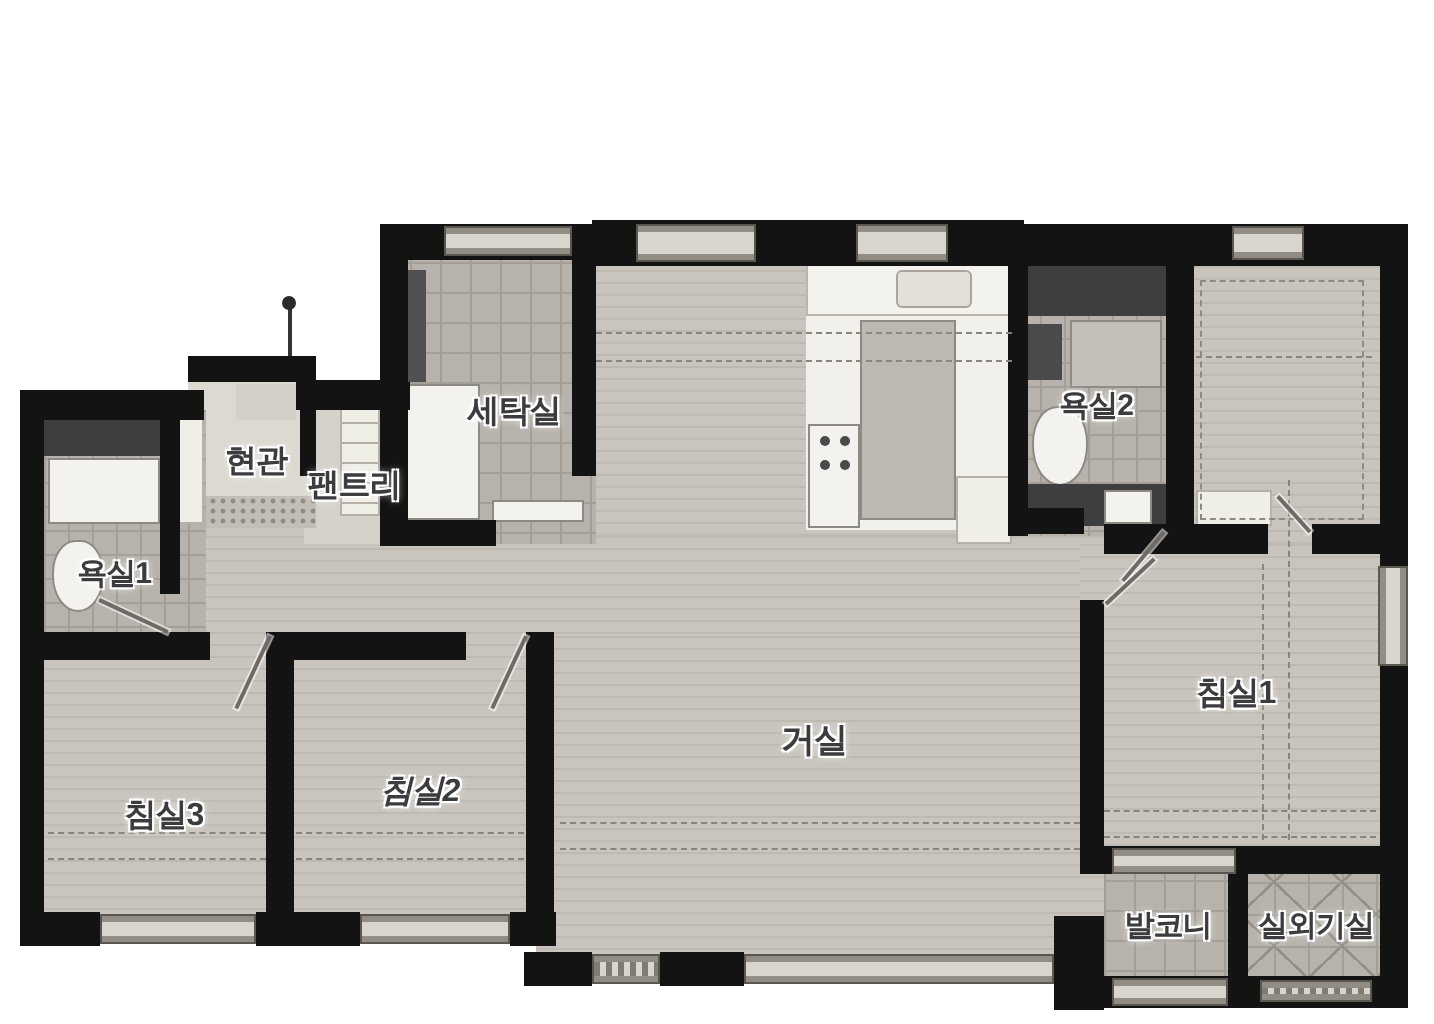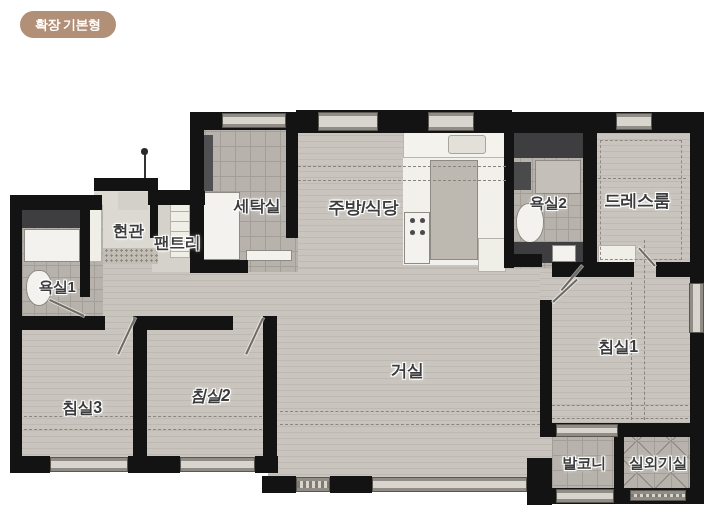--- a/index.html
+++ b/index.html
@@ -52,21 +52,20 @@
        font-size:16px;letter-spacing:-0.5px;white-space:nowrap;
        text-shadow:-1px -1px 0 #fff,1px -1px 0 #fff,-1px 1px 0 #fff,1px 1px 0 #fff,0 0 4px #fff;}
   .lbl-lg{font-size:17px;}
   .lbl-sm{font-size:15px;}
 </style>
 </head>
 <body>
 
 <div id="canvas">
 
-  <div class="badge">확장 기본형</div>
 
   <div class="floor" style="left:22px;top:262px;width:668px;height:58px;"></div>
   <div class="floor" style="left:268px;top:318px;width:284px;height:172px;"></div>
   <div class="floor" style="left:22px;top:316px;width:118px;height:154px;"></div>
   <div class="floor" style="left:133px;top:316px;width:135px;height:154px;"></div>
   <div class="floor" style="left:296px;top:123px;width:216px;height:145px;"></div>
   <div class="floor" style="left:595px;top:133px;width:95px;height:139px;"></div>
   <div class="floor" style="left:540px;top:272px;width:150px;height:164px;"></div>
   <div class="floor-light" style="left:152px;top:203px;width:46px;height:69px;background:#d5d2cb;"></div>
   <div class="floor-light" style="left:94px;top:190px;width:64px;height:62px;"></div>
@@ -171,23 +170,21 @@
   <div class="leaf" style="left:134px;top:318px;height:40px;transform:rotate(25deg);"></div>
   <div class="leaf" style="left:262px;top:318px;height:40px;transform:rotate(25deg);"></div>
   <div class="leaf" style="left:83px;top:316px;height:38px;transform:rotate(115deg);"></div>
   <div class="leaf" style="left:581px;top:266px;height:32px;transform:rotate(40deg);"></div>
   <div class="leaf" style="left:552px;top:302px;height:33px;transform:rotate(227deg);"></div>
   <div class="leaf" style="left:654px;top:266px;height:24px;transform:rotate(138deg);"></div>
 
   <span class="lbl" style="left:128px;top:231px;">현관</span>
   <span class="lbl" style="left:177px;top:243px;">팬트리</span>
   <span class="lbl" style="left:257px;top:206px;">세탁실</span>
-  <span class="lbl lbl-lg" style="left:363px;top:207px;">주방/식당</span>
   <span class="lbl lbl-sm" style="left:548px;top:203px;">욕실2</span>
-  <span class="lbl lbl-lg" style="left:637px;top:200px;">드레스룸</span>
   <span class="lbl lbl-sm" style="left:57px;top:287px;">욕실1</span>
   <span class="lbl lbl-lg" style="left:407px;top:370px;">거실</span>
   <span class="lbl" style="left:618px;top:347px;">침실1</span>
   <span class="lbl" style="left:210px;top:396px;font-style:italic;">침실2</span>
   <span class="lbl" style="left:82px;top:408px;">침실3</span>
   <span class="lbl lbl-sm" style="left:584px;top:463px;">발코니</span>
   <span class="lbl lbl-sm" style="left:658px;top:463px;">실외기실</span>
 
 </div>
 

